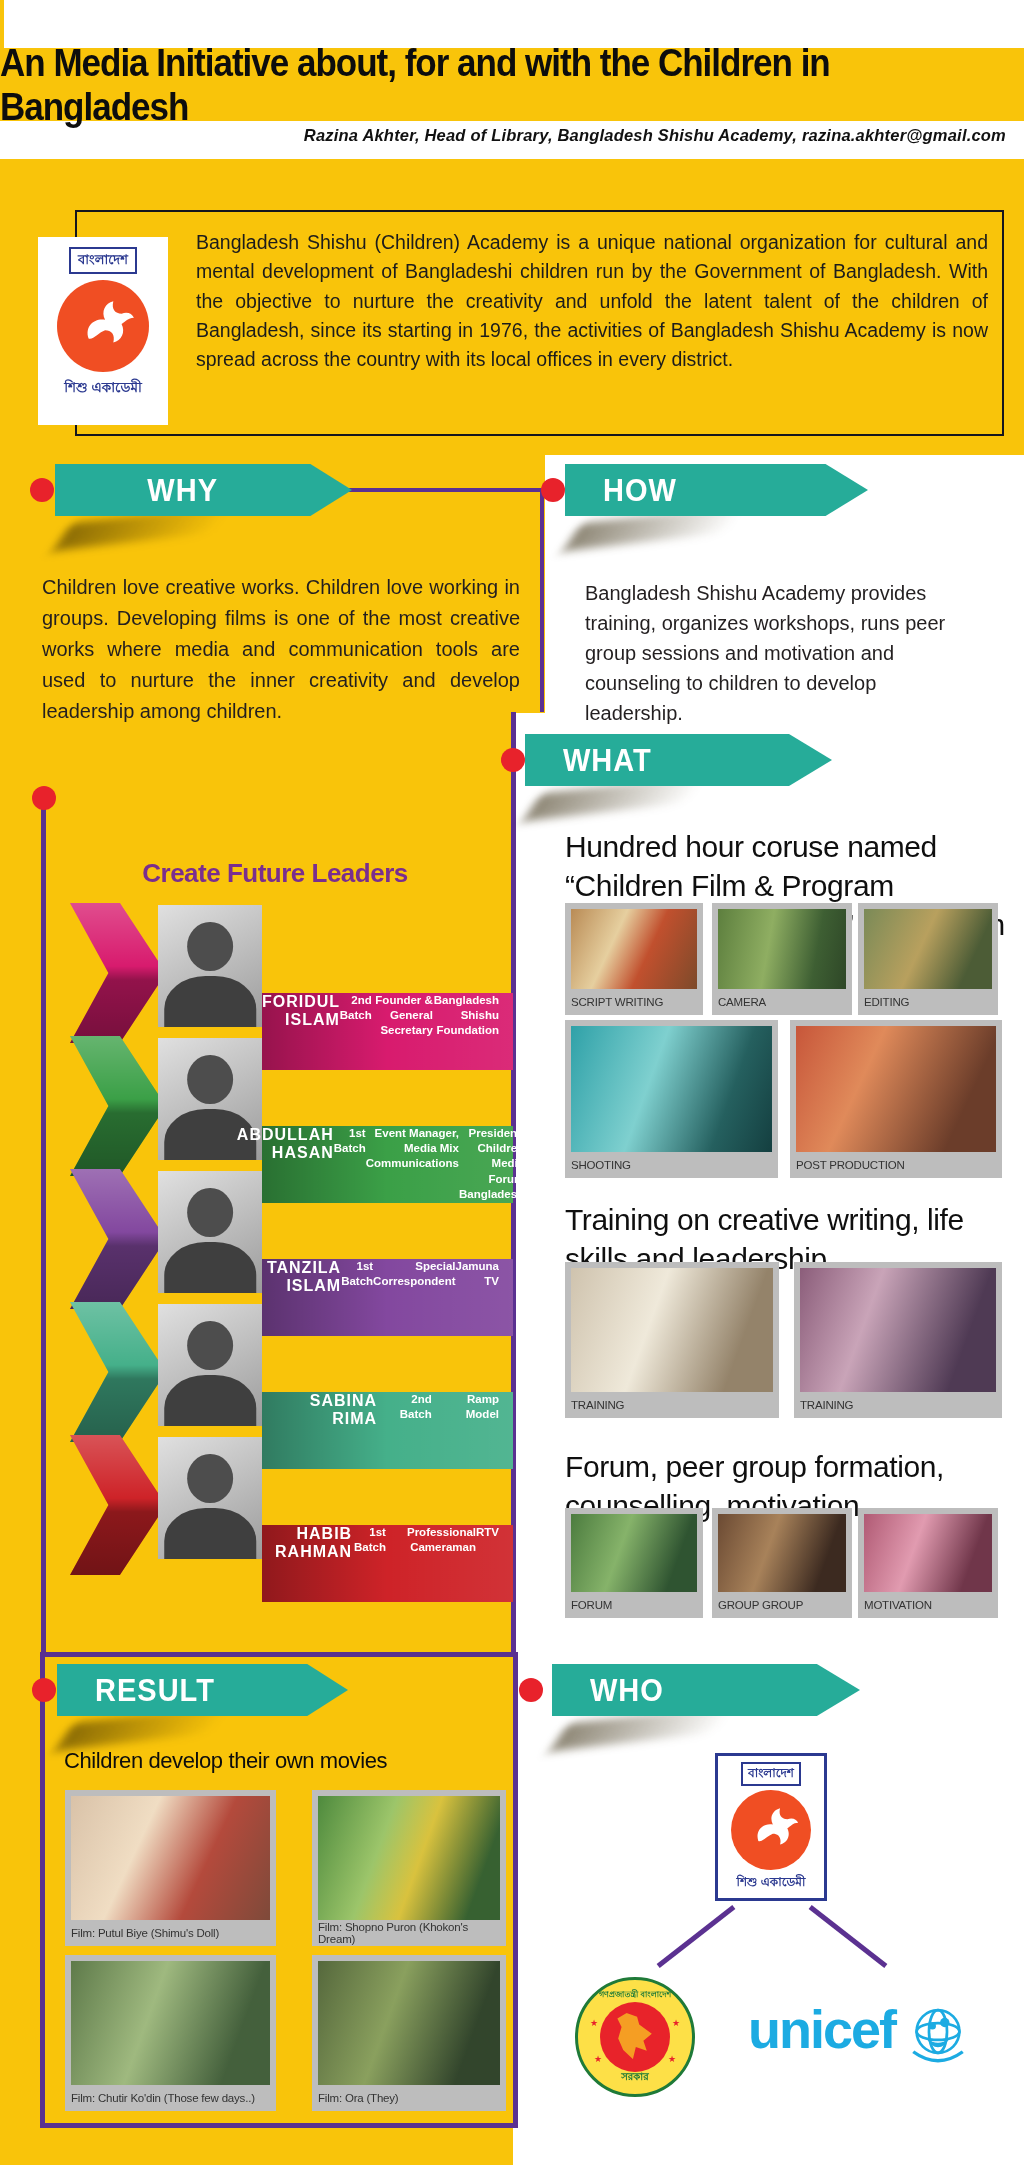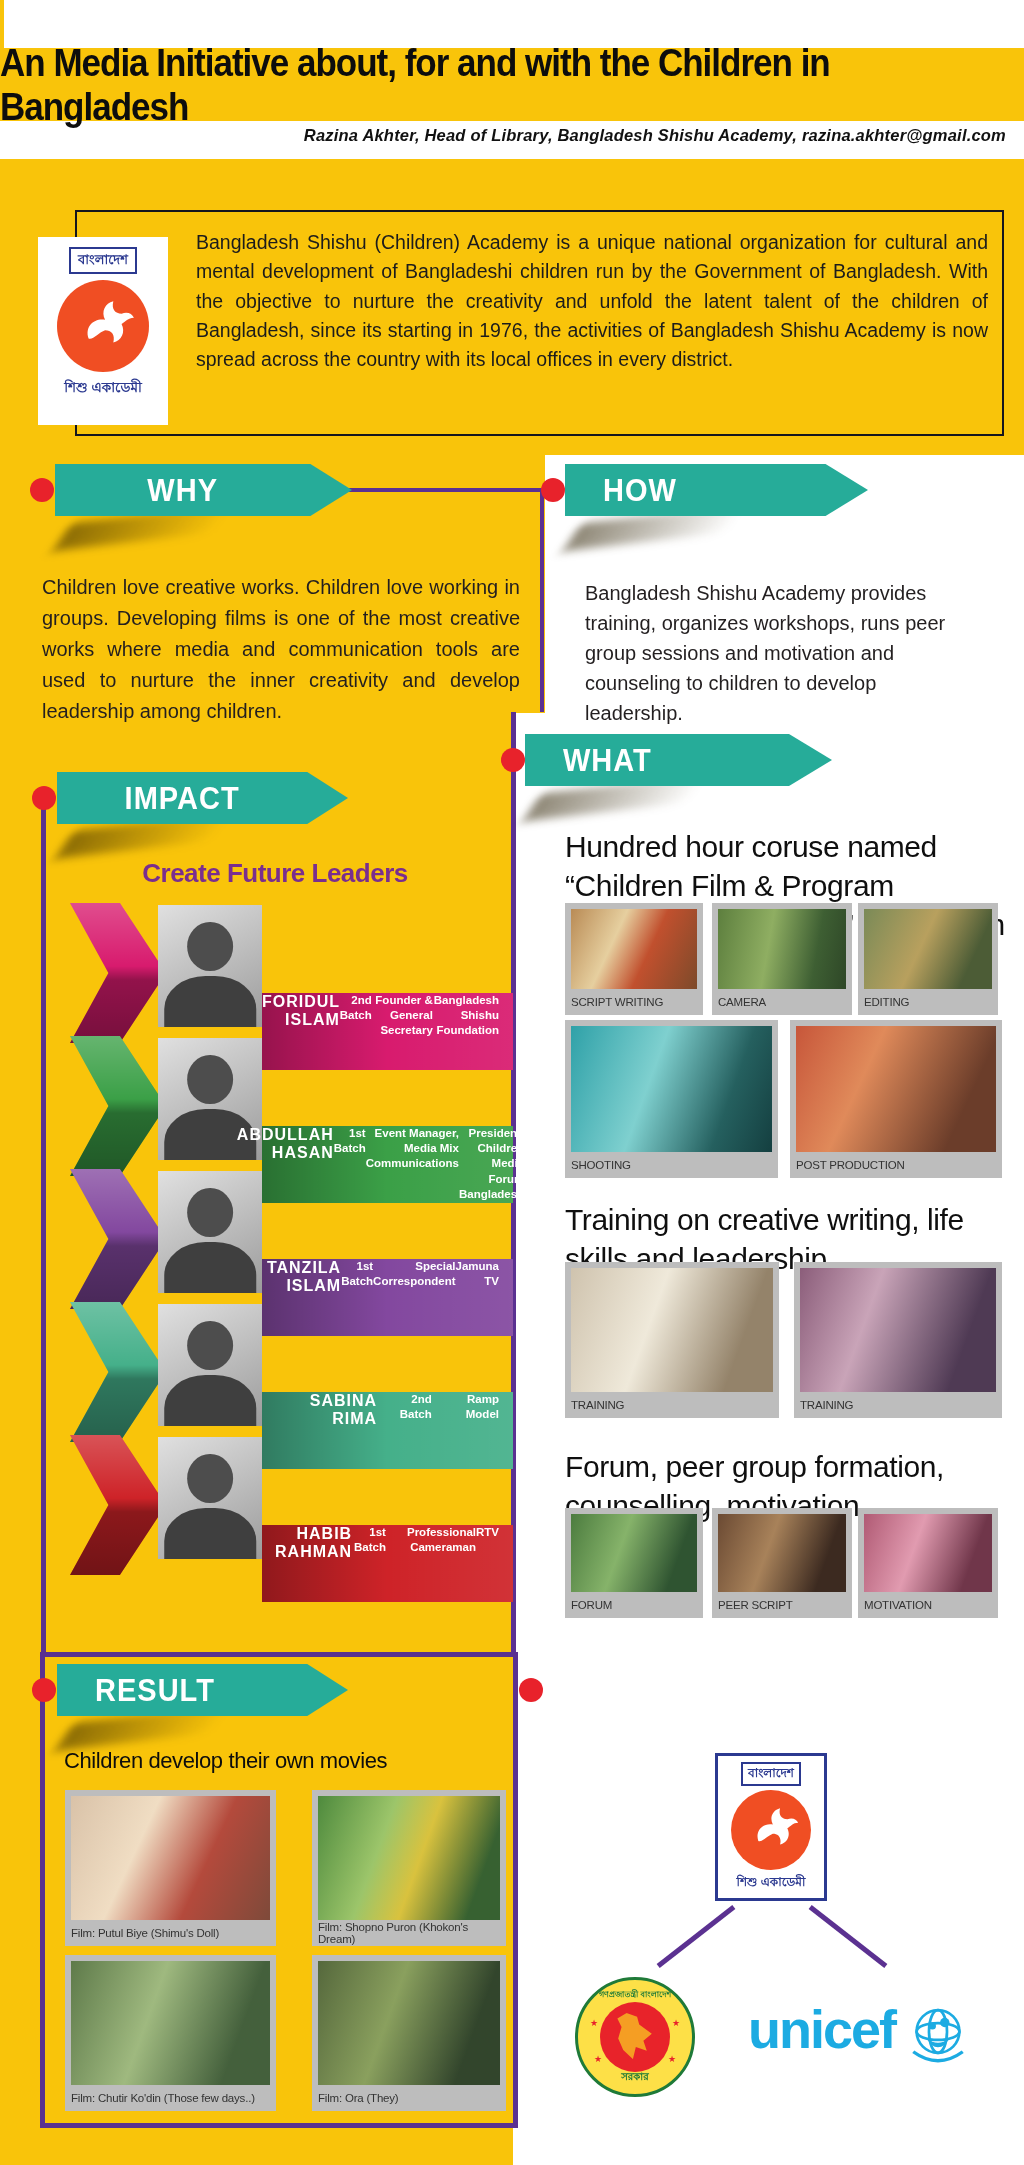--- a/index.html
+++ b/index.html
@@ -157,25 +157,20 @@
   <div class="para" id="why-text">Children love creative works. Children love working in groups. Developing films is one of the most creative works where media and communication tools are used to nurture the inner creativity and develop leadership among children.</div>
   <div class="para" id="how-text">Bangladesh Shishu Academy provides training, organizes workshops, runs peer group sessions and motivation and counseling to children to develop leadership.</div>
 
   <div class="banner left" style="left:525px;top:734px;width:307px;">
     <span class="bshadow"></span>
     <span class="shape"></span>
     <span class="lbl">WHAT</span>
   </div>
   <div class="dot" style="left:501px;top:748px;"></div>
 
-  <div class="banner center" style="left:57px;top:772px;width:291px;">
-    <span class="bshadow"></span>
-    <span class="shape"></span>
-    <span class="lbl">IMPACT</span>
-  </div>
   <div class="dot" style="left:32px;top:786px;"></div>
 
   <div class="abs" id="impact-sub">Create Future Leaders</div>
 
   <div class="chev" style="top: 903px; background-color: rgb(216, 27, 110);"></div>
   <div class="portrait" style="top:905px;"></div>
   <div class="ribbon" style="top: 993px; background-color: rgb(216, 27, 110);">
     <div class="r-name">FORIDUL ISLAM</div>
     <div class="r-sub">2nd Batch</div>
     <div class="r-sub">Founder &amp; General Secretary</div>
@@ -253,21 +248,21 @@
   </div>
 
   <div class="colhead" id="what-h3">Forum, peer group formation, counselling, motivation</div>
 
   <div class="frame" style="left:565px;top:1508px;width:138px;height:110px;">
     <div class="pic pH"></div>
     <div class="cap">FORUM</div>
   </div>
   <div class="frame" style="left:712px;top:1508px;width:140px;height:110px;">
     <div class="pic pI"></div>
-    <div class="cap">PEER SCRIPT</div>
+    <div class="cap">GROUP GROUP</div>
   </div>
   <div class="frame" style="left:858px;top:1508px;width:140px;height:110px;">
     <div class="pic pJ"></div>
     <div class="cap">MOTIVATION</div>
   </div>
 
   <div class="abs" id="result-box"></div>
 
   <div class="banner left" style="left:57px;top:1664px;width:291px;">
     <span class="bshadow"></span>
@@ -288,20 +283,25 @@
   </div>
   <div class="frame" style="left:65px;top:1955px;width:211px;height:156px;">
     <div class="pic pM"></div>
     <div class="cap">Film: Chutir Ko'din (Those few days..)</div>
   </div>
   <div class="frame" style="left:312px;top:1955px;width:194px;height:156px;">
     <div class="pic pN"></div>
     <div class="cap">Film: Ora (They)</div>
   </div>
 
+  <div class="banner left" style="left:552px;top:1664px;width:308px;">
+    <span class="bshadow"></span>
+    <span class="shape"></span>
+    <span class="lbl">WHO</span>
+  </div>
   <div class="dot" style="left:519px;top:1678px;"></div>
 
   <div class="abs" id="who-shield">
     <div class="bsa-top">বাংলাদেশ</div>
     <div class="bsa-circle">
       <svg width="58" height="58" viewBox="0 0 64 64">
           <path fill="#ffffff" d="M18 44 C14 32 24 24 34 26 C30 18 34 10 42 8 C40 16 44 20 50 20 C56 18 60 20 62 24 C56 24 54 28 50 30 C54 38 50 46 42 48 C44 40 40 36 34 36 C28 38 22 46 18 44 Z"></path>
         </svg>
     </div>
     <div class="bsa-bottom">শিশু একাডেমী</div>

